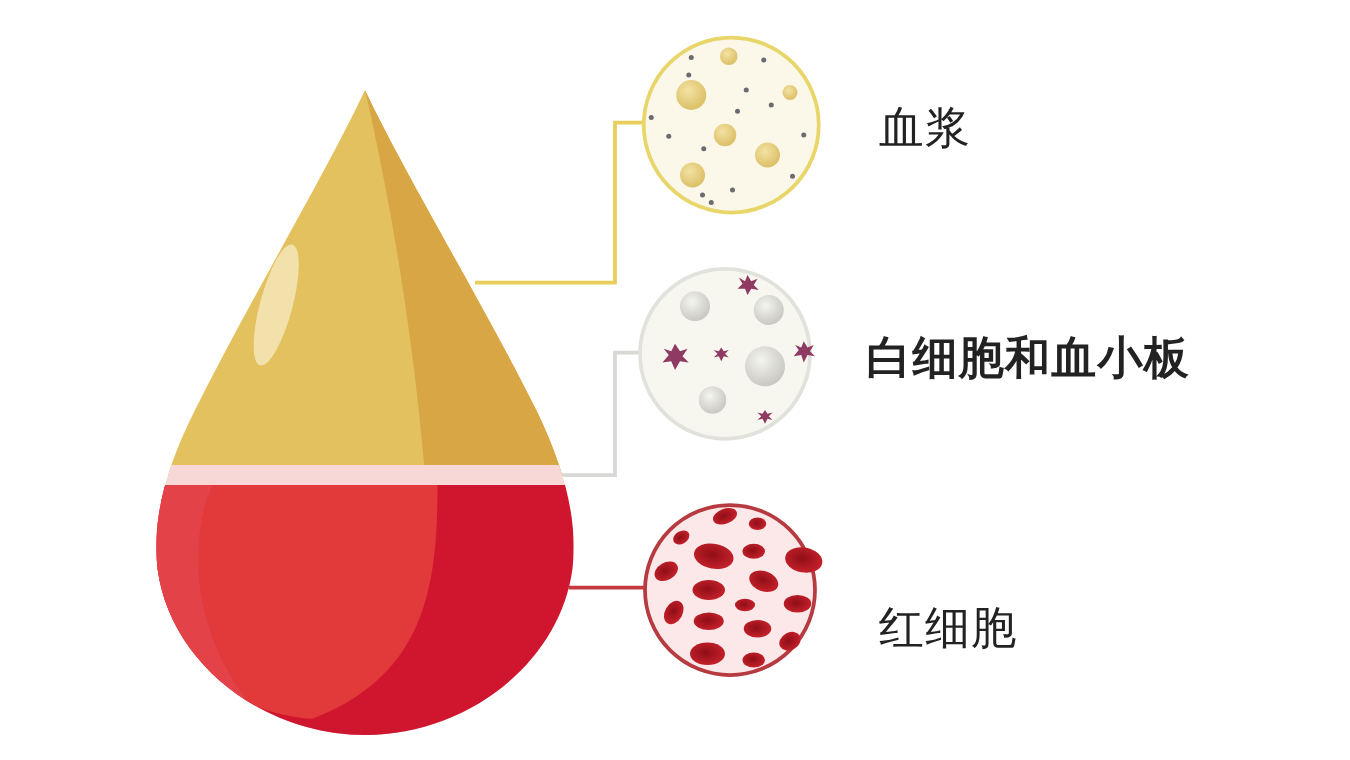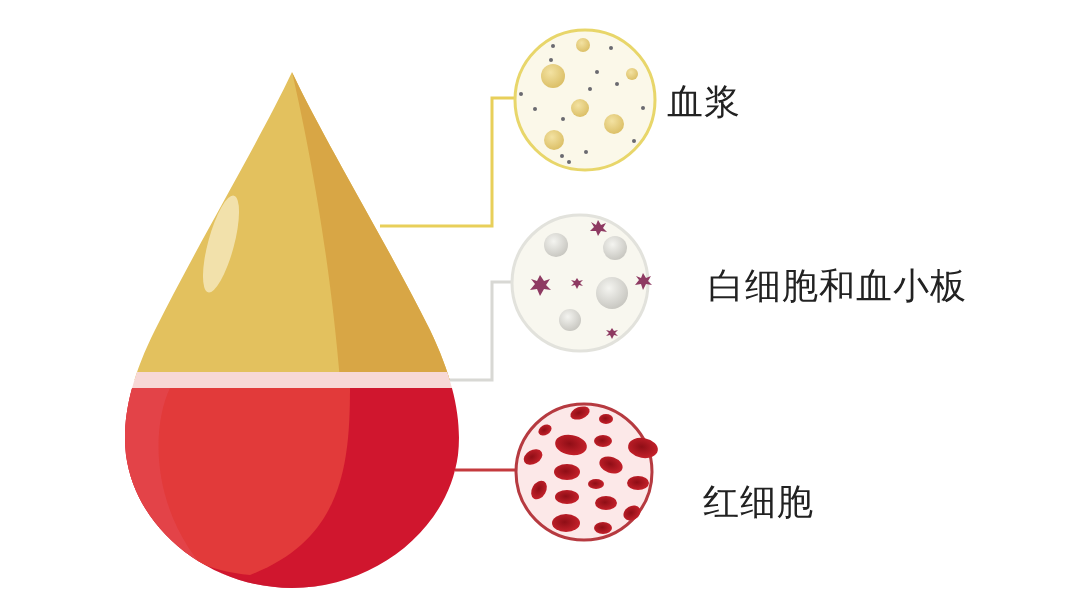--- a/index.html
+++ b/index.html
@@ -108,15 +108,15 @@
       <ellipse cx="539" cy="490" rx="7" ry="10" transform="rotate(30 539 490)"></ellipse>
       <ellipse cx="567" cy="497" rx="12" ry="7"></ellipse>
       <ellipse cx="606" cy="503" rx="11" ry="7"></ellipse>
       <ellipse cx="632" cy="513" rx="9" ry="7" transform="rotate(-30 632 513)"></ellipse>
       <ellipse cx="566" cy="523" rx="14" ry="9"></ellipse>
       <ellipse cx="603" cy="528" rx="9" ry="6"></ellipse>
     </g>
   </g>
 </svg>
 
-<div class="label" style="left:667px; top:78px;">血浆</div>
-<div class="label" style="left:708px; top:262px;">白细胞和血小板</div>
+<div class="label" style="left:703px; top:78px;">血浆</div>
+<div class="label" style="left:693px; top:262px;font-weight:bold;">白细胞和血小板</div>
 <div class="label" style="left:703px; top:478px;">红细胞</div>
 
 </body></html>

